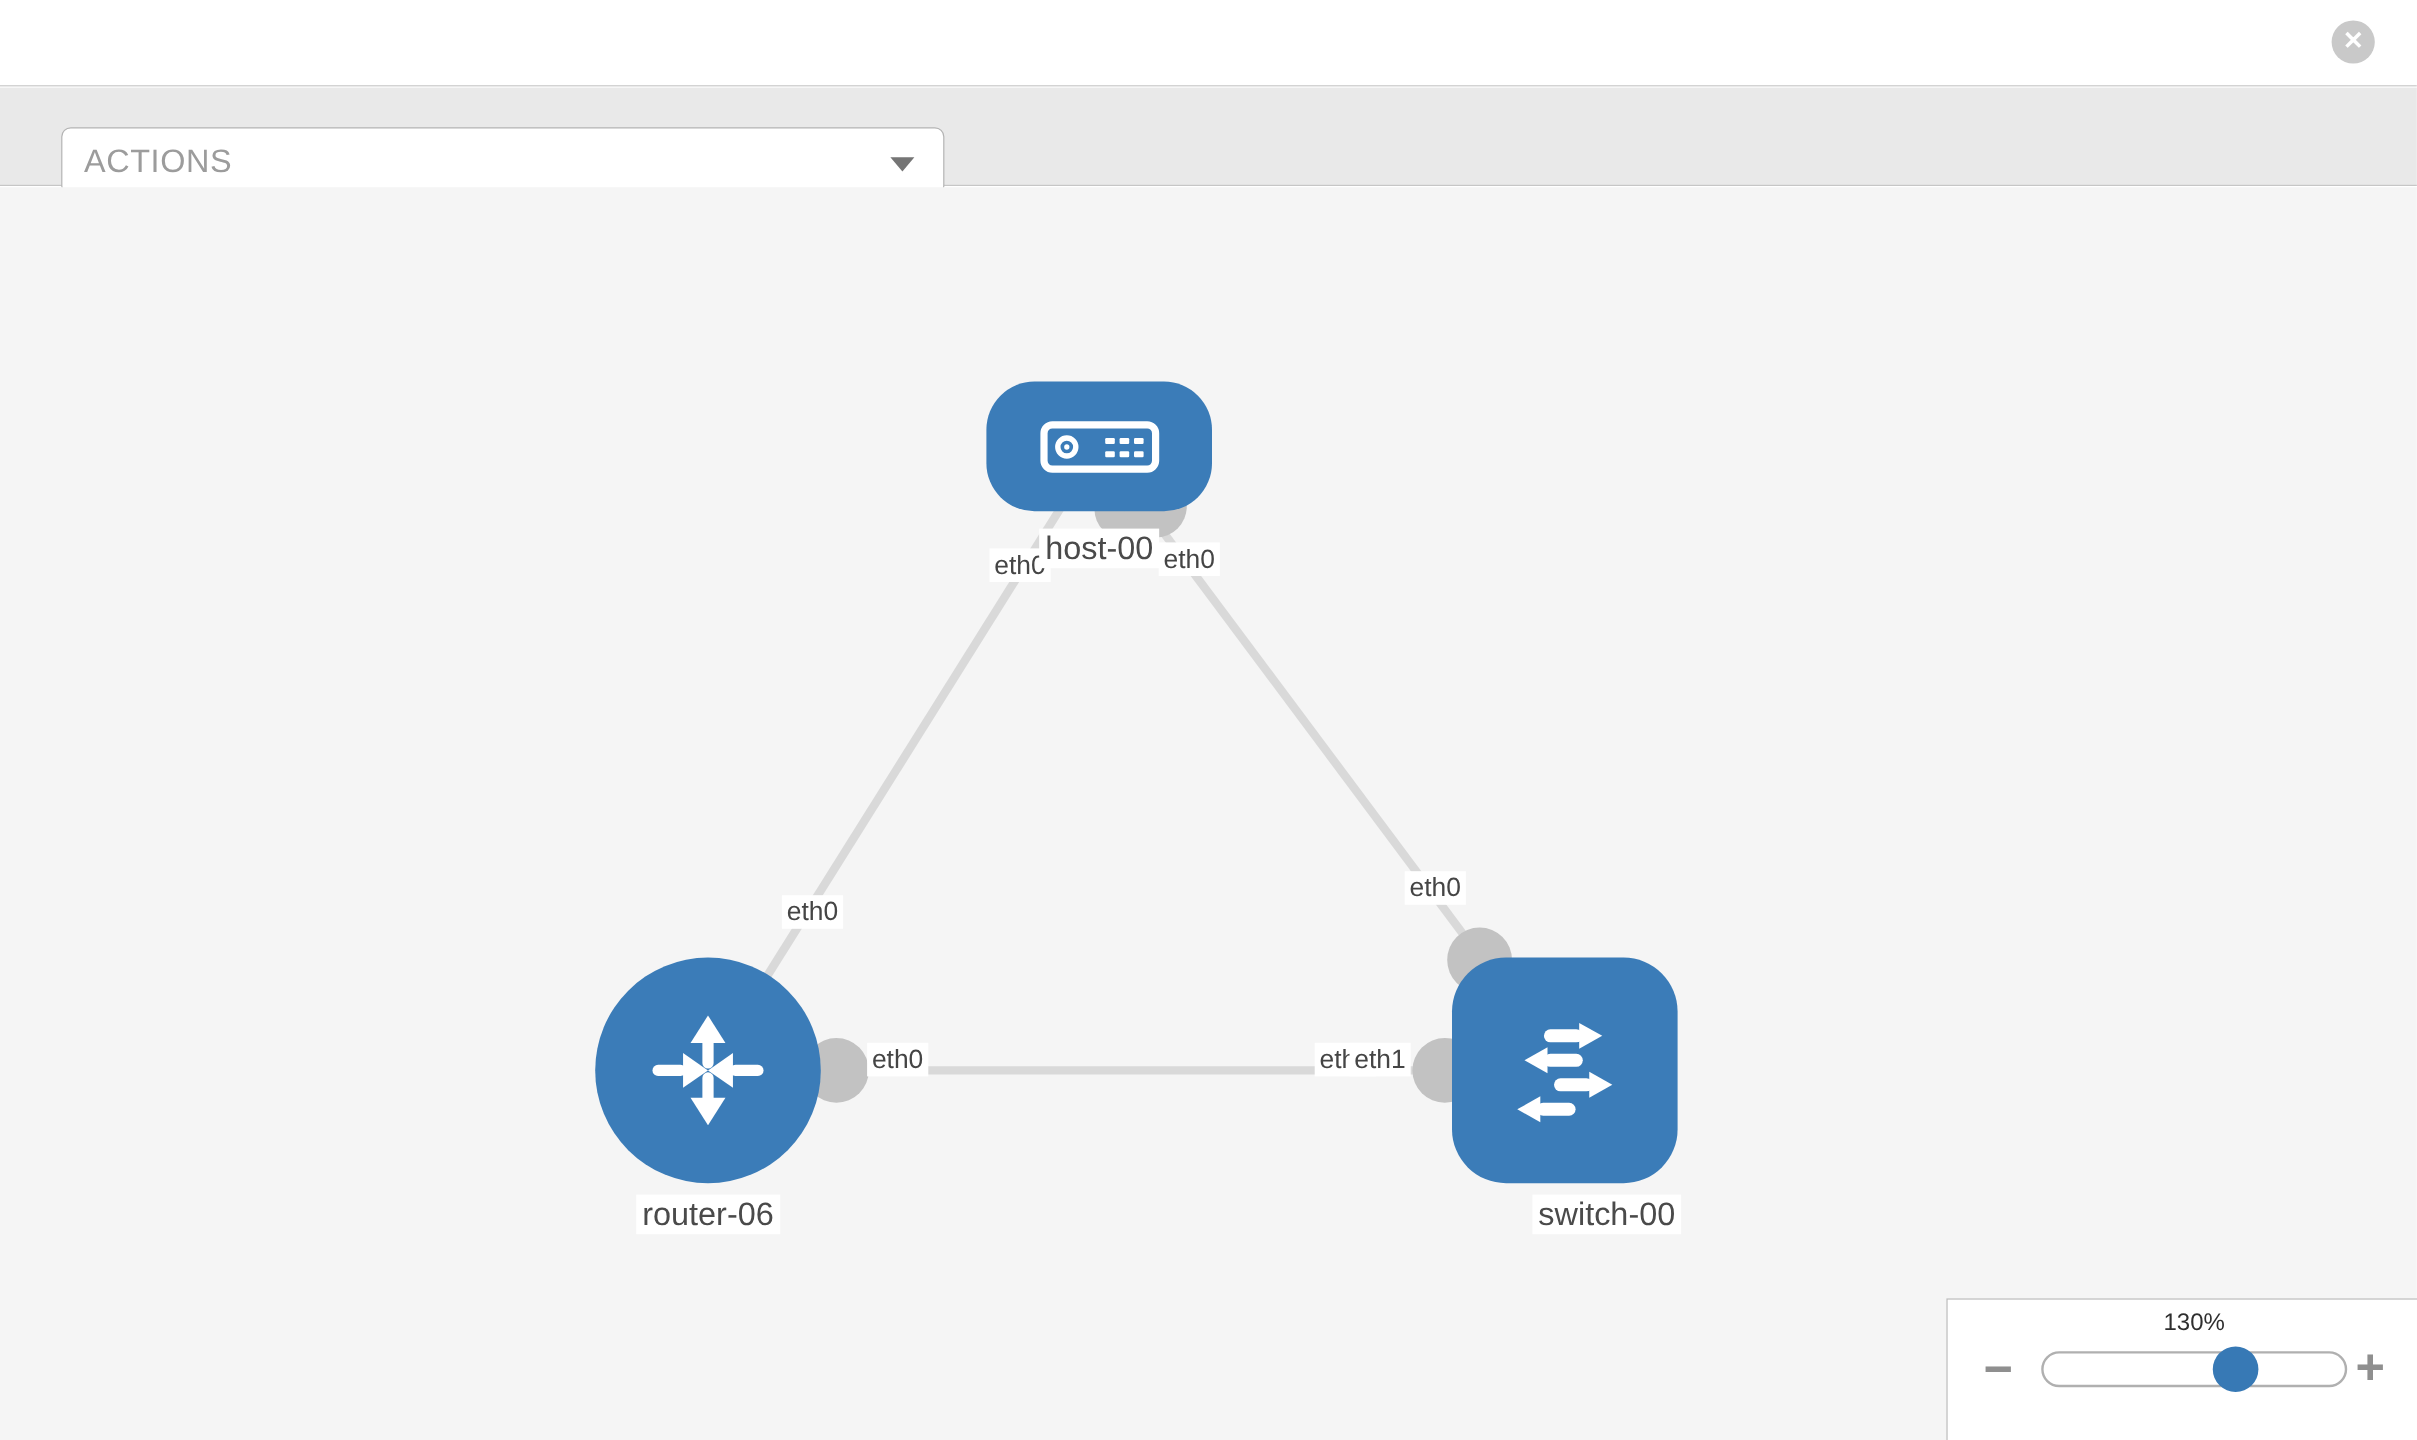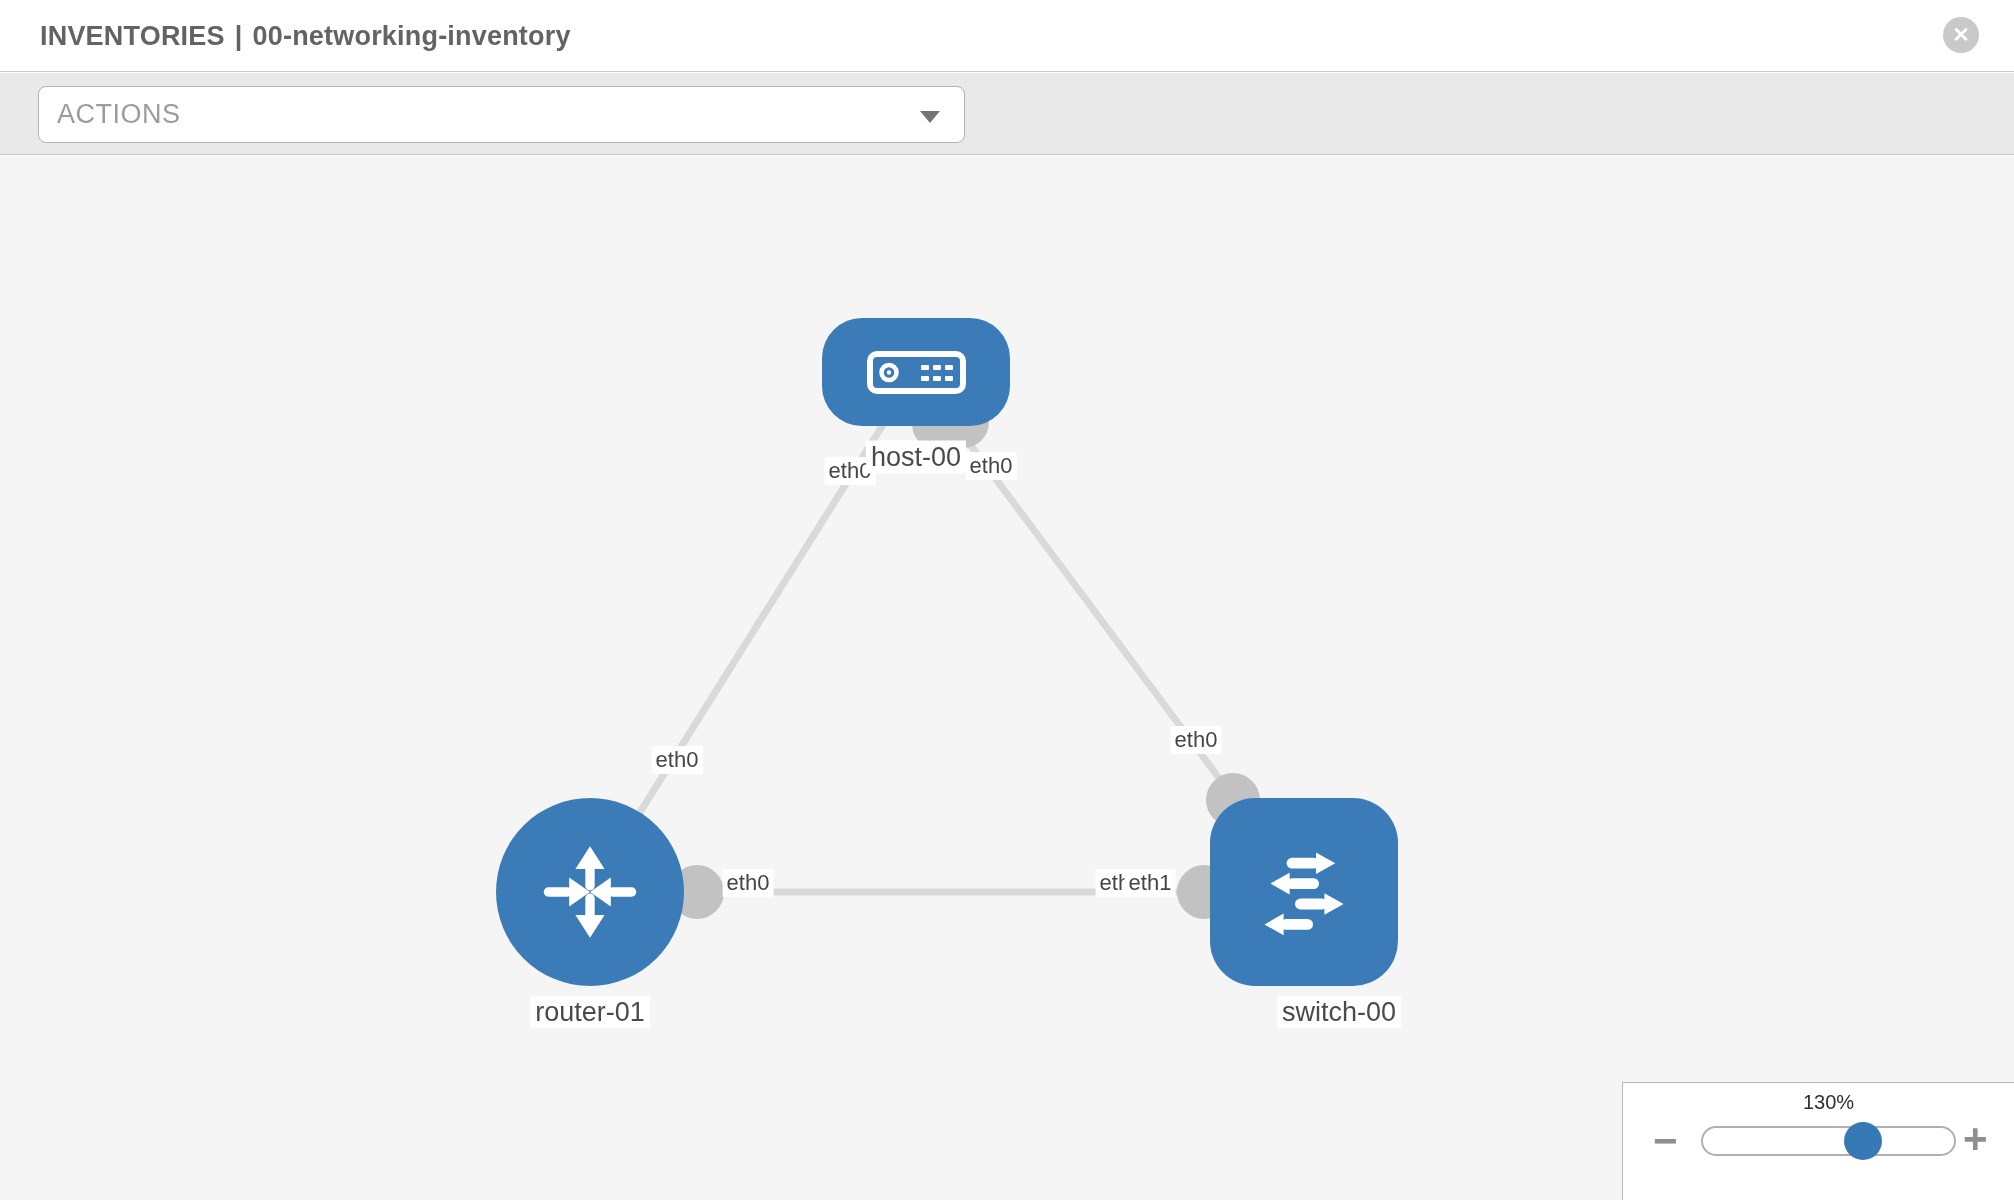--- a/index.html
+++ b/index.html
@@ -19,21 +19,21 @@
   
   .toolbar { position:absolute; left:0; top:73px; width:2014px; height:82px;
     background:#e9e9e9; border-bottom:1px solid #c6c6c6; }
   .select-box { position:absolute; top:13px; height:57px; background:#ffffff;
     border:1px solid #b3b3b3; border-radius:8px; cursor:pointer; }
   .select-box .sel-label { position:absolute; left:18px; top:0; height:55px;
     line-height:55px; font-size:27px; color:#9c9c9c; letter-spacing:0.5px; }
   .caret { position:absolute; right:24px; top:24px; width:0; height:0;
     border-left:10px solid transparent; border-right:10px solid transparent;
     border-top:12px solid #757575; }
-  .actions-box { left:38px; width:927px; }
+  .actions-box { left:51px; width:736px;margin-top:20px; }
   .search-box { left:1183px; width:795px; }
   .tool-icon { position:absolute; top:94px; cursor:pointer; }
   .tool-icon svg { display:block; }
 
   
   .canvas { position:absolute; left:0; top:156px; width:2014px; height:1044px;
     background:#f5f5f5; }
   .topo-svg { position:absolute; left:0; top:0; }
 
   .node-label { position:absolute; transform:translate(-50%,-50%);
@@ -56,23 +56,20 @@
   .zoom-plus  { left:340px; top:36px; font-size:42px; }
   .zoom-track { position:absolute; left:78px; top:43px; width:255px; height:30px;
     background:#ffffff; border:2px solid #b0b0b0; border-radius:16px; cursor:pointer; }
   .zoom-thumb { position:absolute; left:221px; top:39px; width:38px; height:38px;
     border-radius:50%; background:#3779b5; cursor:grab; }
 </style>
 </head>
 <body>
 
 <div class="header">
-  <div class="title">
-    <span>INVENTORIES</span><span class="sep">|</span><span>00-networking-inventory</span>
-  </div>
   <div class="close-btn">✕</div>
 </div>
 
 <div class="toolbar">
 
   <div class="select-box actions-box">
     <span class="sel-label">ACTIONS</span>
     <span class="caret"></span>
   </div>
 
@@ -150,21 +147,21 @@
         <polygon points="38,34 38,52 22,43" stroke="none"></polygon>
         <line x1="47" y1="60" x2="65" y2="60"></line>
         <polygon points="67,51 67,69 83,60" stroke="none"></polygon>
         <line x1="53" y1="77" x2="35" y2="77"></line>
         <polygon points="33,68 33,86 17,77" stroke="none"></polygon>
       </g>
     </g>
   </svg>
 
   <span class="node-label" style="left:916px;  top:301px;">host-00</span>
-  <span class="node-label" style="left:590px;  top:856px;">router-01</span>
+  <span class="node-label" style="left:590px;  top:856px;">router-06</span>
   <span class="node-label" style="left:1339px; top:856px;text-align:right;">switch-00</span>
 
   <span class="if-label" style="left:850px;  top:315px;">eth0</span>
   <span class="if-label" style="left:991px;  top:310px;">eth0</span>
   <span class="if-label" style="left:677px;  top:604px;">eth0</span>
   <span class="if-label" style="left:1196px; top:584px;">eth0</span>
   <span class="if-label" style="left:748px;  top:727px;">eth0</span>
   <span class="if-label behind" style="left:1121px; top:727px;">eth0</span>
   <span class="if-label front" style="left:1150px; top:727px;">eth1</span>
 </div>

